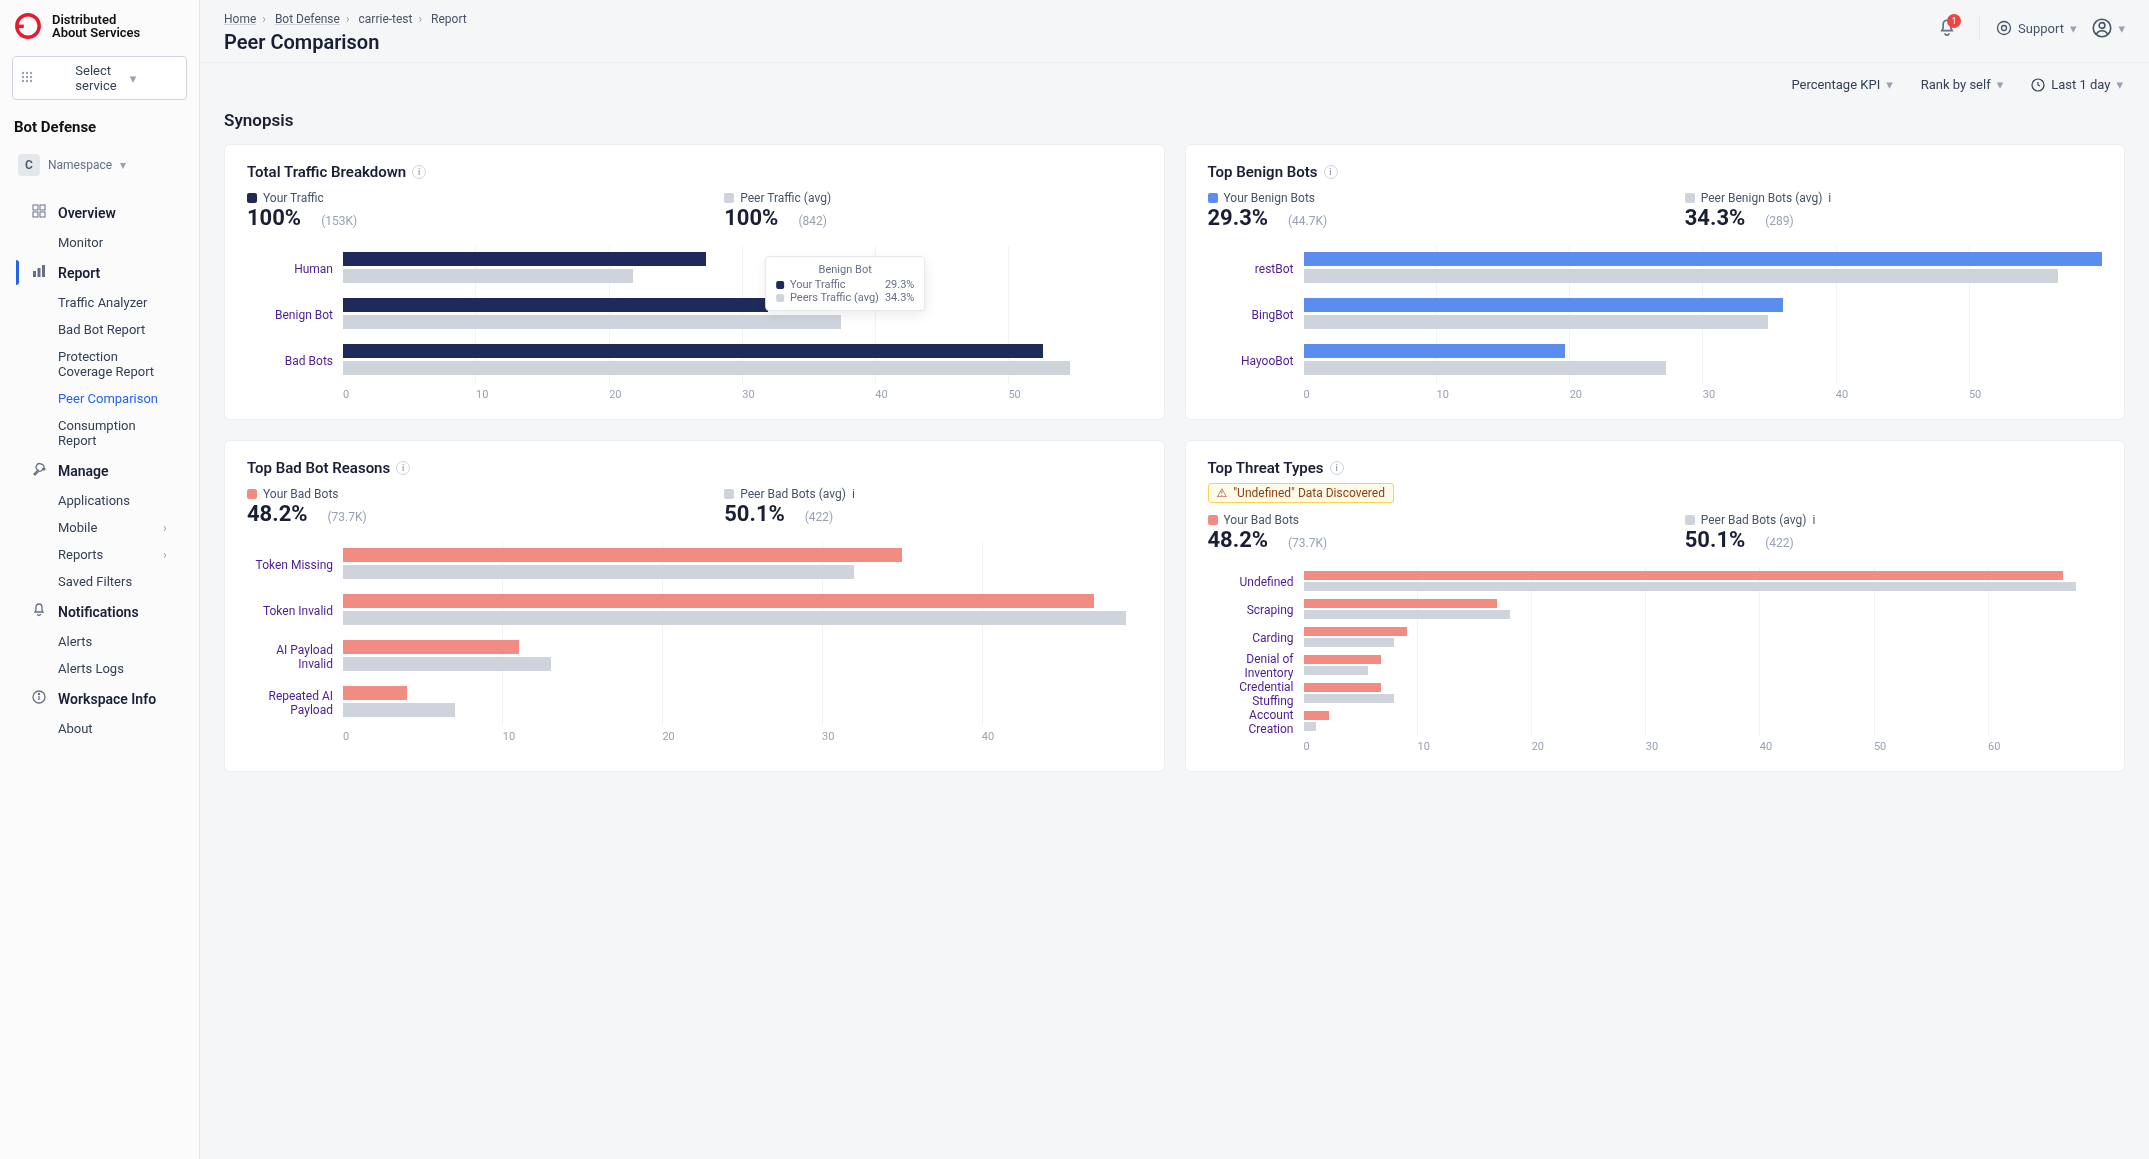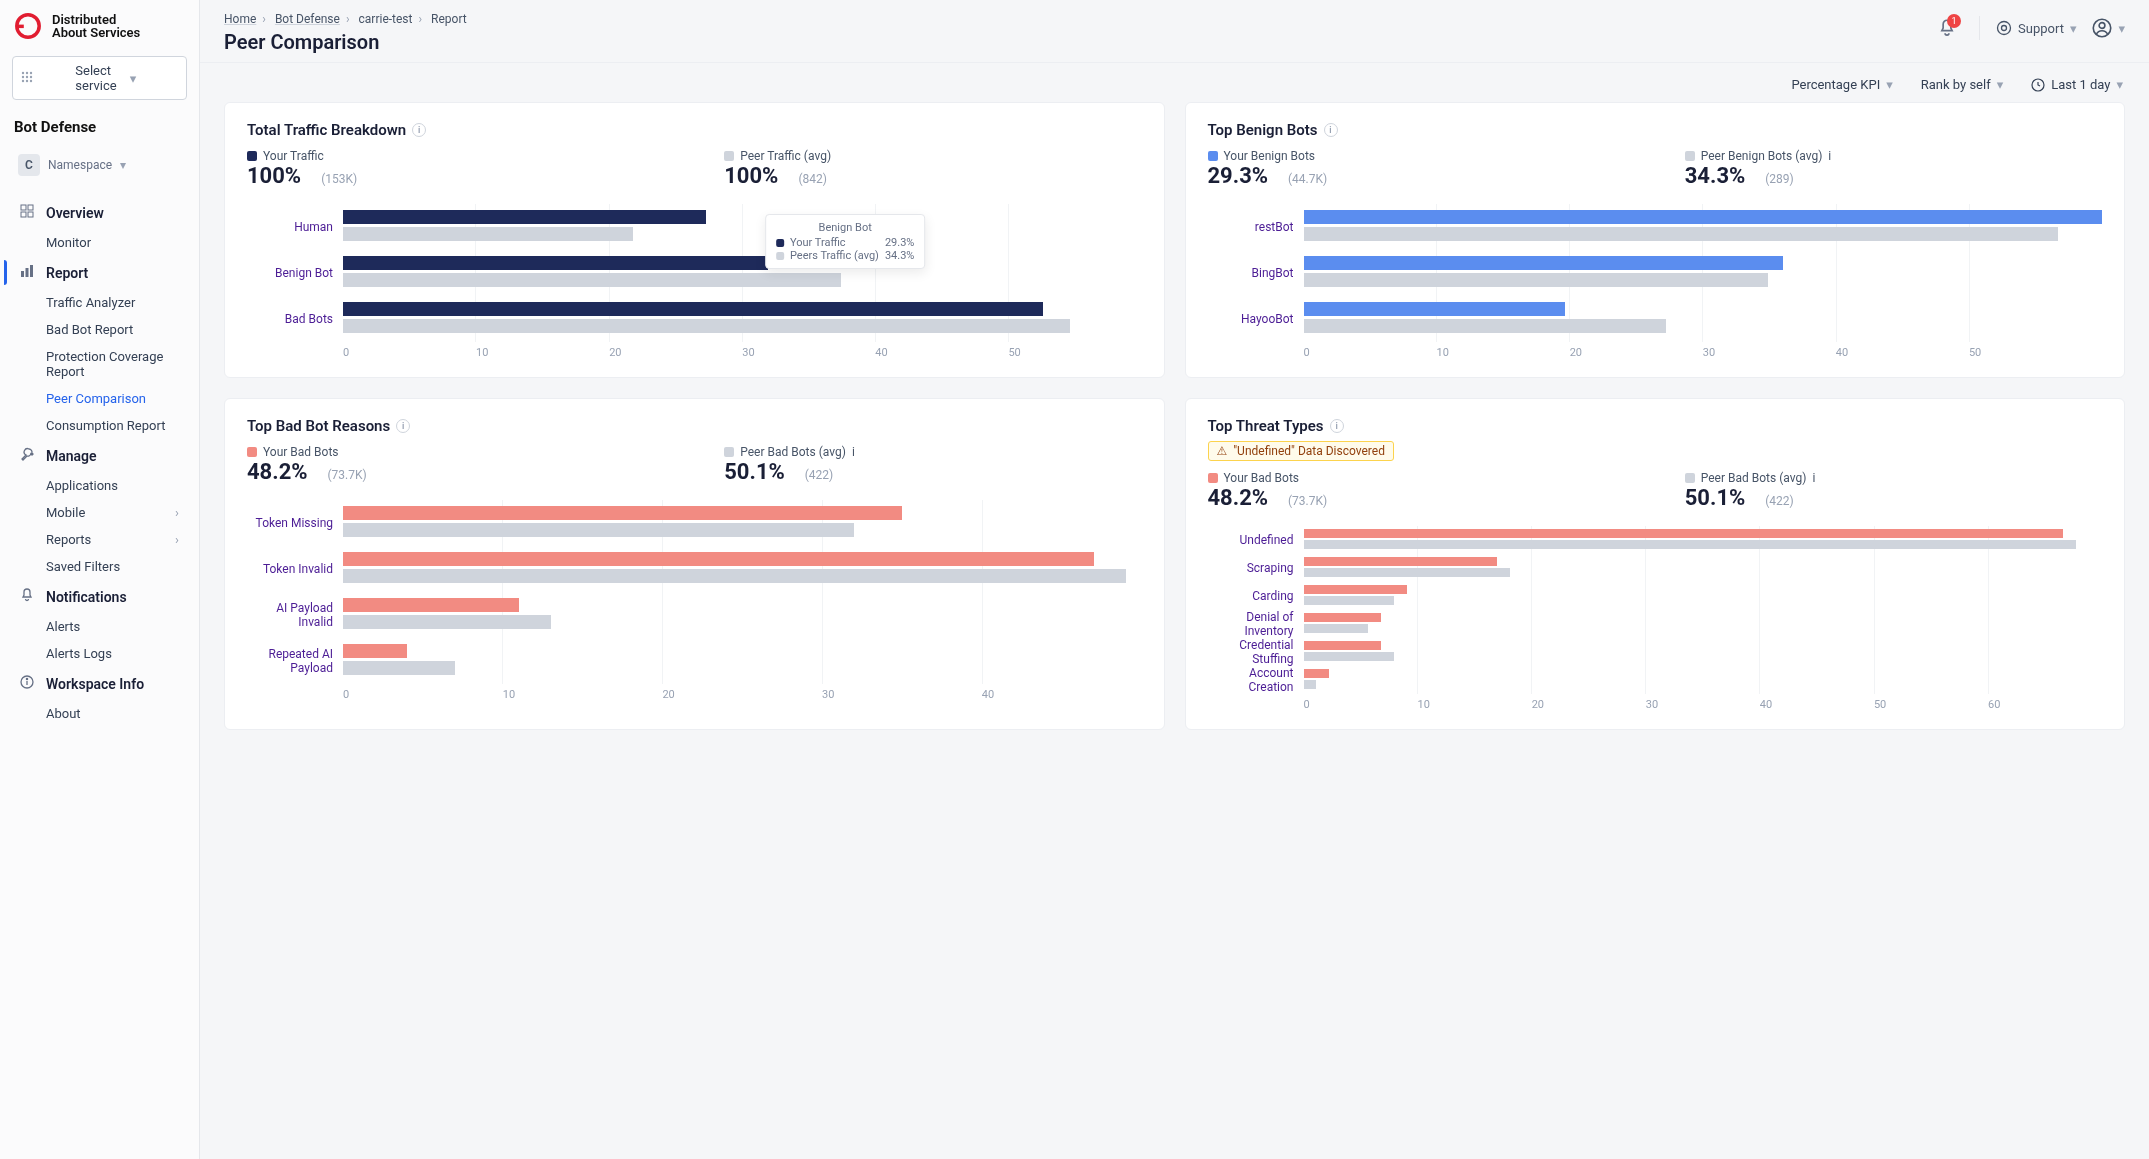--- a/index.html
+++ b/index.html
@@ -15,21 +15,21 @@
   .service-select { margin: 4px 12px 10px; border: 1px solid #d0d5dd; border-radius: 4px; padding: 6px 8px; display: flex; align-items: center; gap: 6px; background: #fff; cursor: pointer; }
   .service-select .grid-icon { color: #98a2b3; }
   .service-select span { flex: 1; color: #344054; }
   .service-select .chev { color: #98a2b3; }
   .service-name { font-weight: 700; font-size: 15px; padding: 8px 14px; color: #111; }
   .namespace { margin: 4px 10px 10px; border-radius: 4px; padding: 6px 8px; display: flex; align-items: center; gap: 8px; cursor: pointer; }
   .namespace .badge { width: 22px; height: 22px; border-radius: 4px; background: #e4e7ec; color: #475467; display: flex; align-items: center; justify-content: center; font-weight: 600; font-size: 12px; }
   .namespace span { flex: 1; color: #667085; font-size: 12px; }
   .namespace .chev { color: #98a2b3; }
 
-  .nav { padding: 4px 4px; overflow-y: auto; flex: 1; }
+  .nav { padding: 4px 16px; overflow-y: auto; flex: 1; }
   .nav-group-title { display: flex; align-items: center; gap: 10px; padding: 8px 16px; color: #1a1f36; font-weight: 600; font-size: 14px; cursor: pointer; }
   .nav-group-title .ico { width: 16px; color: #667085; }
   .nav-item { padding: 6px 16px 6px 42px; color: #344054; font-size: 13px; cursor: pointer; display: flex; align-items: center; }
   .nav-item.active { color: #2563eb; }
   .nav-item .chev { margin-left: auto; color: #98a2b3; }
   .nav-group-title.active-bar { position: relative; }
   .nav-group-title.active-bar::before { content: ""; position: absolute; left: 0; top: 4px; bottom: 4px; width: 3px; background: #2563eb; border-radius: 0 3px 3px 0; }
 
   
   .main { flex: 1; display: flex; flex-direction: column; overflow: hidden; }
@@ -266,20 +266,21 @@
         <svg width="14" height="14" viewBox="0 0 14 14" fill="none" stroke="currentColor" stroke-width="1.2">
             <circle cx="7" cy="7" r="6"></circle>
             <path d="M7 4v3l2 1"></path>
           </svg>
         <span>Last 1 day</span>
         <span class="chev">▾</span>
       </div>
     </div>
 
     <div class="content">
+      <div class="section-title">Synopsis</div>
       <div class="cards" id="cards">
           <div class="card">
             <div class="card-title">
               <span>Total Traffic Breakdown</span>
               <span class="info">i</span>
             </div>
             <div class="stat-row">
               <div class="stat">
       <div class="stat-label">
         <span class="sw" style="background:#1e2a5a"></span>

